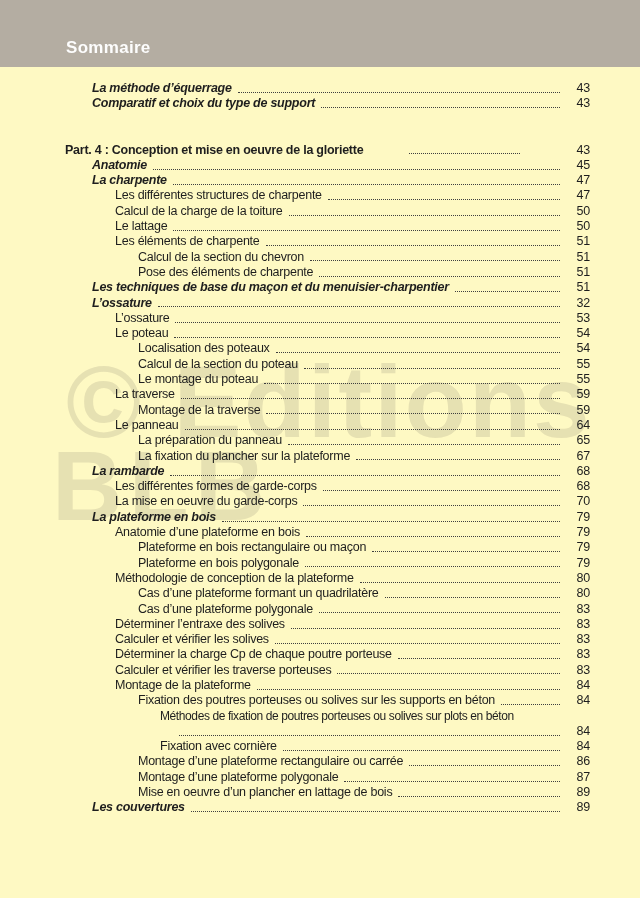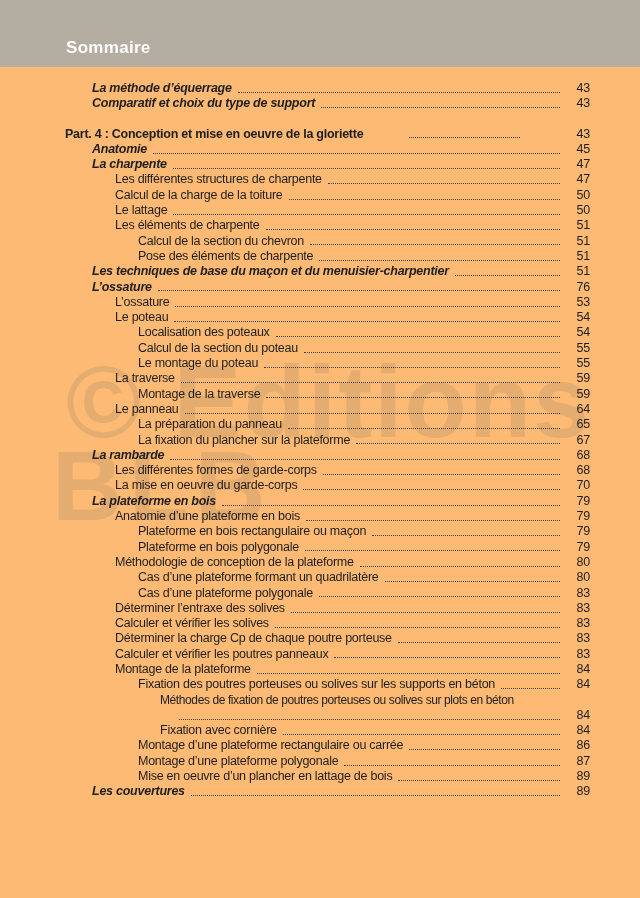--- a/index.html
+++ b/index.html
@@ -1,19 +1,19 @@
 <!DOCTYPE html>
 <html><head>
 <meta charset="utf-8">
 <style>
   html,body { margin:0; padding:0; background:#ffffff; }
   .page {
     position:relative;
     width:640px; height:898px;
-    background:#fdba74;
+    background:#fef9c3;
     overflow:hidden;
     font-family:"Liberation Sans", sans-serif;
     color:#1e1e1e;
   }
   
   .band {
     position:absolute; left:0; top:0;
     width:640px; height:67px;
     background:#b4ada2;
     z-index:1;
@@ -41,21 +41,21 @@
     width:525px;
     z-index:2;
     font-size:12.5px;
     letter-spacing:-0.25px;
   }
   .row {
     display:flex;
     align-items:flex-end;
     height:15.3px;
   }
-  .row.gap { margin-top:15px;gap:40px; }
+  .row.gap { margin-top:31px;gap:40px; }
   .lbl {
     white-space:nowrap;
     line-height:15.3px;
     padding-right:2px;
   }
   .bold .lbl { font-weight:bold; }
   .bold-italic .lbl { font-weight:bold; font-style:italic; }
   .tight .lbl { font-size:12px; letter-spacing:-0.4px; }
   .leader {
     flex:1 1 auto;
@@ -146,21 +146,21 @@
         <span class="page-num">51</span>
       </div>
       <div class="row lvl1 bold-italic">
         <span class="lbl">Les techniques de base du maçon et du menuisier-charpentier</span>
         <span class="leader"></span>
         <span class="page-num">51</span>
       </div>
       <div class="row lvl1 bold-italic">
         <span class="lbl">L’ossature</span>
         <span class="leader"></span>
-        <span class="page-num">76</span>
+        <span class="page-num">32</span>
       </div>
       <div class="row lvl2">
         <span class="lbl">L’ossature</span>
         <span class="leader"></span>
         <span class="page-num">53</span>
       </div>
       <div class="row lvl2">
         <span class="lbl">Le poteau</span>
         <span class="leader"></span>
         <span class="page-num">54</span>
@@ -264,21 +264,21 @@
         <span class="lbl">Calculer et vérifier les solives</span>
         <span class="leader"></span>
         <span class="page-num">83</span>
       </div>
       <div class="row lvl2">
         <span class="lbl">Déterminer la charge Cp de chaque poutre porteuse</span>
         <span class="leader"></span>
         <span class="page-num">83</span>
       </div>
       <div class="row lvl2">
-        <span class="lbl">Calculer et vérifier les poutres panneaux</span>
+        <span class="lbl">Calculer et vérifier les traverse porteuses</span>
         <span class="leader"></span>
         <span class="page-num">83</span>
       </div>
       <div class="row lvl2">
         <span class="lbl">Montage de la plateforme</span>
         <span class="leader"></span>
         <span class="page-num">84</span>
       </div>
       <div class="row lvl3">
         <span class="lbl">Fixation des poutres porteuses ou solives sur les supports en béton</span>

